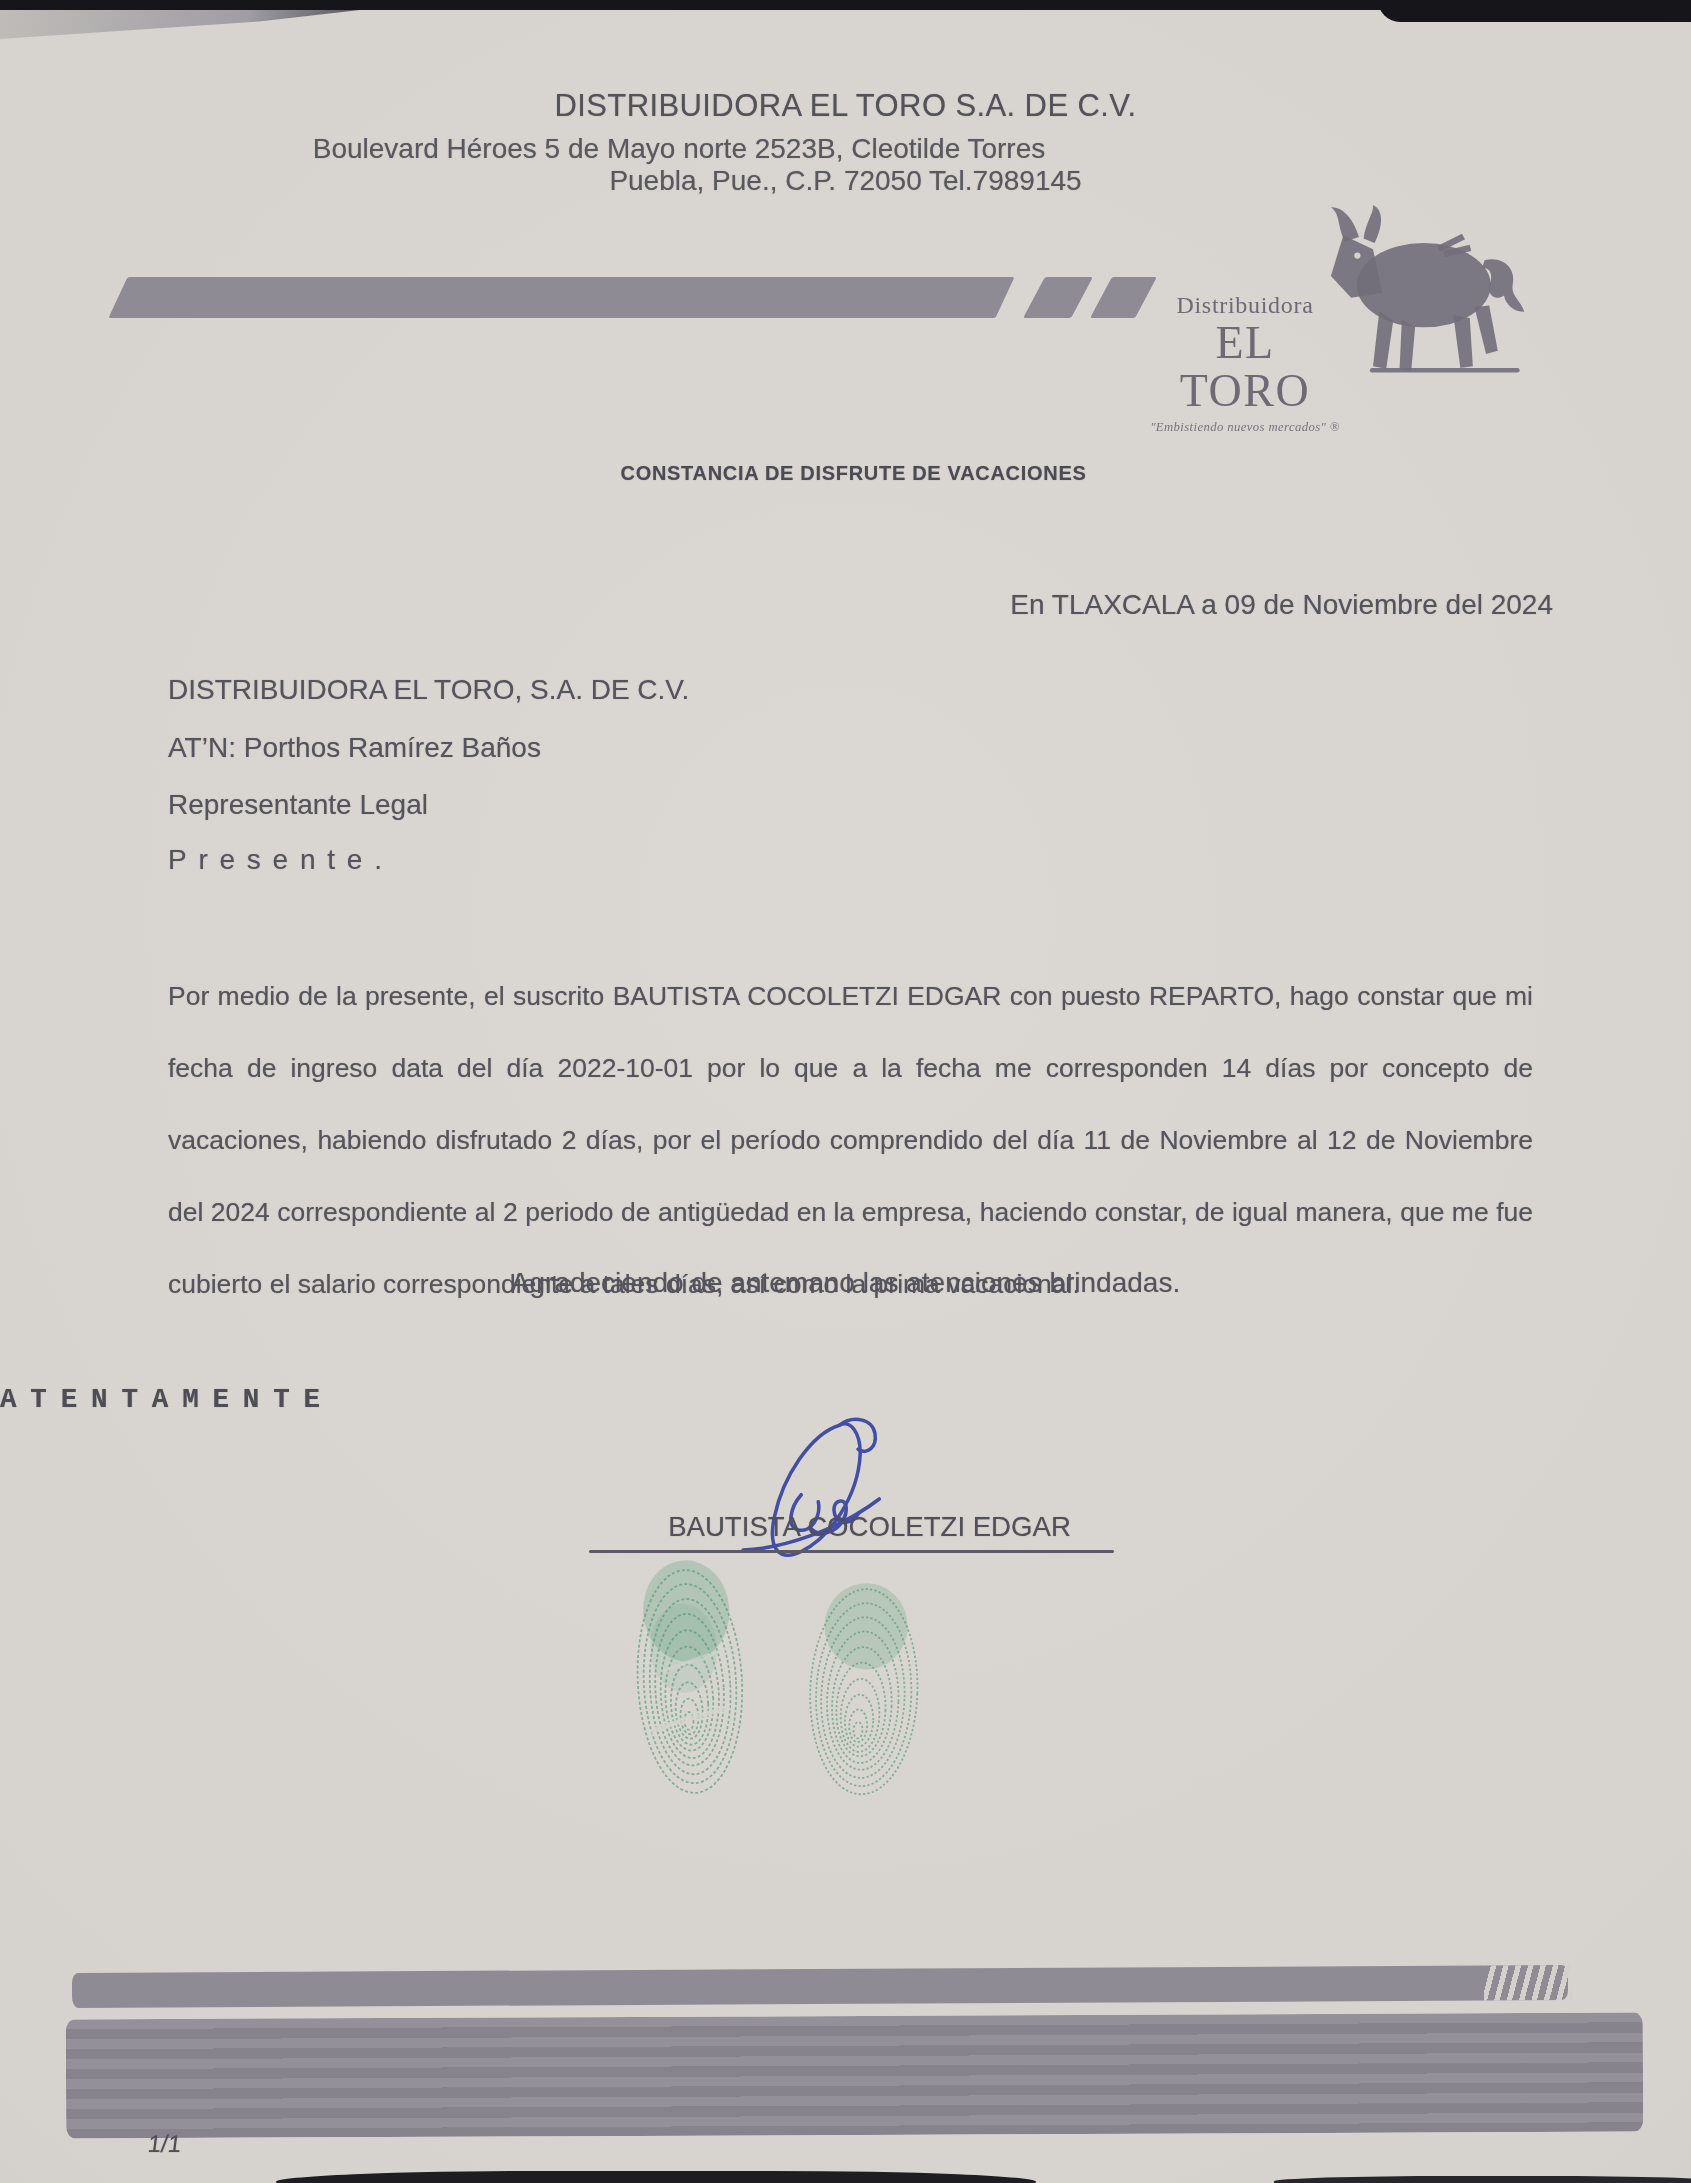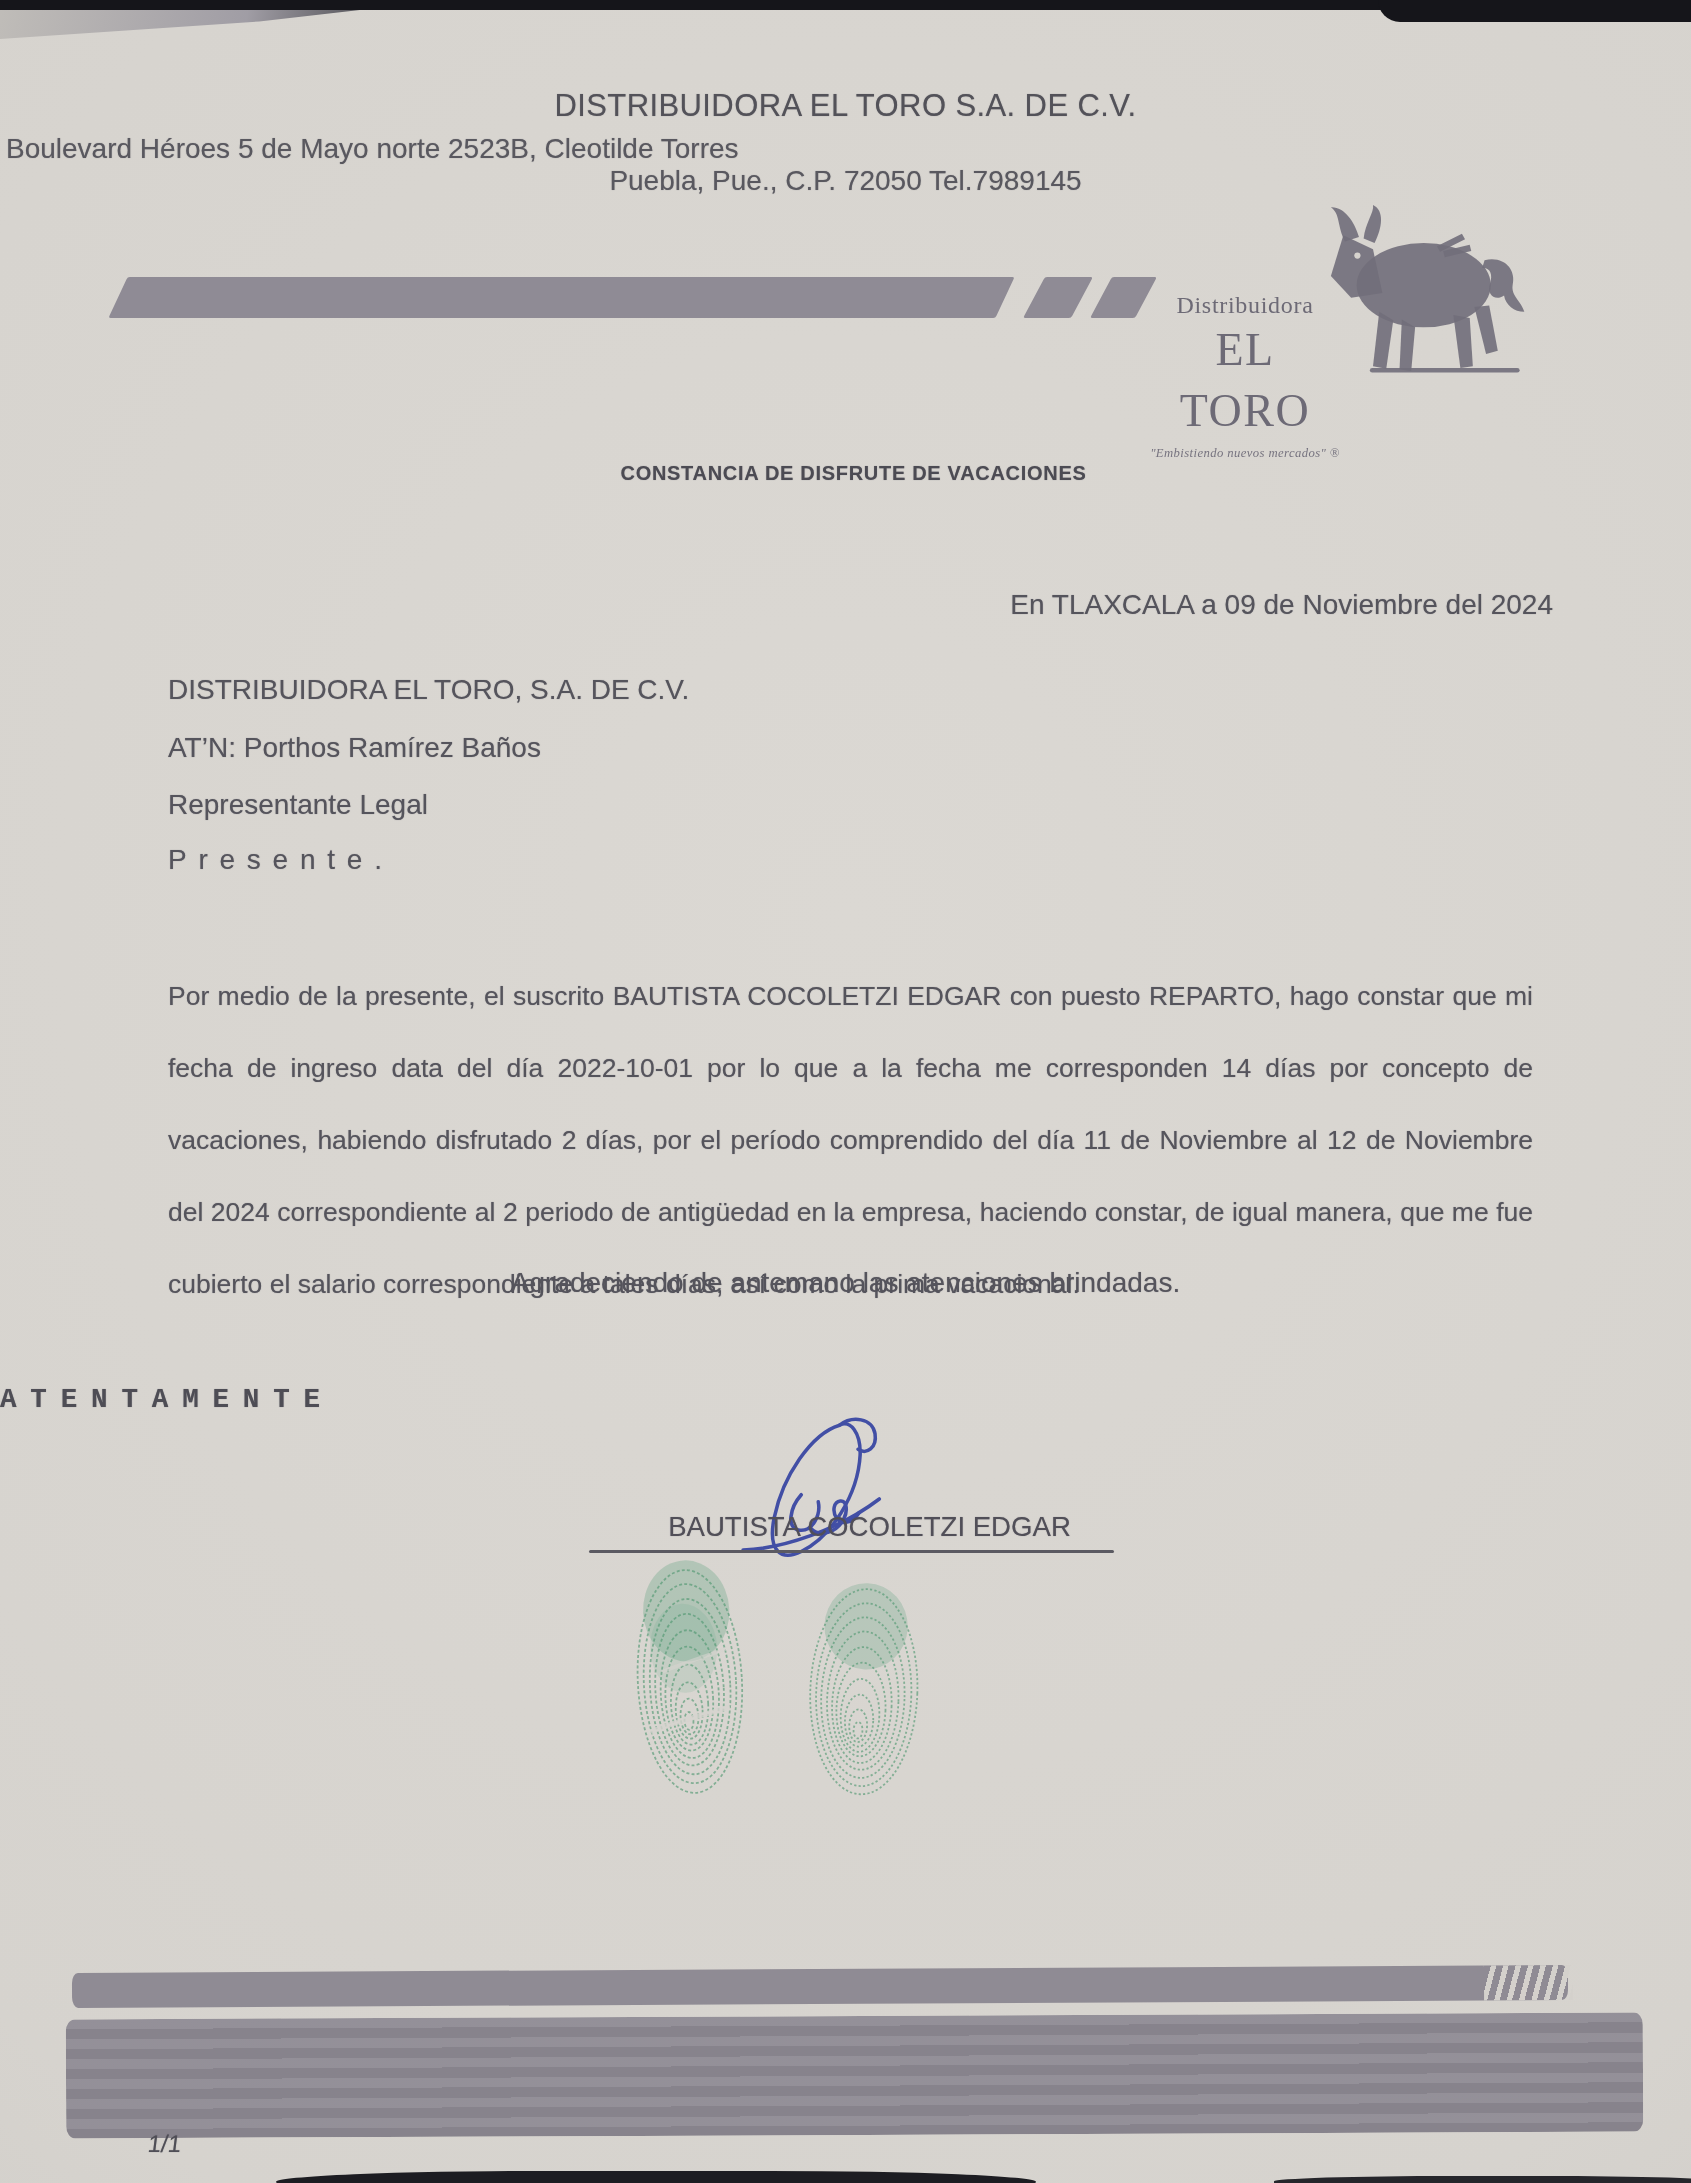--- a/index.html
+++ b/index.html
@@ -16,34 +16,34 @@
   .scan-top{position:absolute;top:0;left:0;width:100%;height:9.7px;background:#15151a;}
   .scan-top-right{position:absolute;top:0;right:0;width:313px;height:22.4px;background:#15151a;border-radius:0 0 0 34px;}
   .scan-corner-left{position:absolute;top:0;left:0;width:447px;height:39px;background:linear-gradient(100deg,#bdbab6 0%,#9a97a0 55%,#3a3a40 85%);clip-path:polygon(0 0,100% 0,58% 55%,0 100%);opacity:.9;}
   .scan-bottom{position:absolute;bottom:-10.4px;left:276px;width:760px;height:22.4px;background:#1d1d22;border-radius:50%/70%;}
   .scan-bottom2{position:absolute;bottom:-6px;right:-30px;width:447px;height:13.4px;background:#26262b;border-radius:40%;}
 
   .txt{position:absolute;text-shadow:0 0 1px rgba(75,75,86,.5);}
 
   
   .hdr-company{top:88px;left:0;width:1691px;text-align:center;font-size:31px;letter-spacing:0.4px;color:#535259;}
-  .hdr-addr1{top:133px;left:0;width:1358px;text-align:left;font-size:28px;color:#59585f;padding-left:6px;}
+  .hdr-addr1{top:133px;left:0;width:1358px;text-align:center;font-size:28px;color:#59585f;}
   .hdr-addr2{top:165px;left:0;width:1691px;text-align:center;font-size:28px;color:#59585f;}
 
   
   .bar-main{position:absolute;top:277px;left:118px;width:887px;height:41px;background:#8f8b95;transform:skewX(-25deg);border-radius:2.2px;}
   .bar-chip1{position:absolute;top:277px;left:1034px;width:48px;height:41px;background:#8f8b95;transform:skewX(-28deg);border-radius:2.2px;}
   .bar-chip2{position:absolute;top:277px;left:1101px;width:45px;height:41px;background:#8f8b95;transform:skewX(-28deg);border-radius:2.2px;}
 
   
   .logo{position:absolute;top:201px;left:1148px;width:387px;height:201px;}
   .logo-bull{position:absolute;top:0;right:0;width:246px;height:195px;}
   .logo-text{position:absolute;left:0;top:91px;width:194px;text-align:center;font-family:Liberation Serif, serif;color:#6d6a76;}
   .logo-top{font-size:24px;letter-spacing:0.7px;}
-  .logo-name{font-size:46px;letter-spacing:1.5px;line-height:61px;}
+  .logo-name{font-size:46px;letter-spacing:1.5px;line-height:48px;}
   .logo-tag{font-size:12.7px;font-style:italic;letter-spacing:0.4px;margin-top:4.5px;color:#76737f;}
 
   .title{top:462px;left:8px;width:1691px;text-align:center;font-size:20px;font-weight:bold;letter-spacing:0.7px;color:#4c4b53;}
   .dateline{top:589px;right:138px;font-size:28px;color:#55545c;}
 
   .recip1{top:674px;left:168px;font-size:28px;}
   .recip2{top:732px;left:168px;font-size:28px;}
   .recip3{top:789px;left:168px;font-size:28px;}
   .recip4{top:844px;left:168px;font-size:28px;letter-spacing:.42em;}
 

